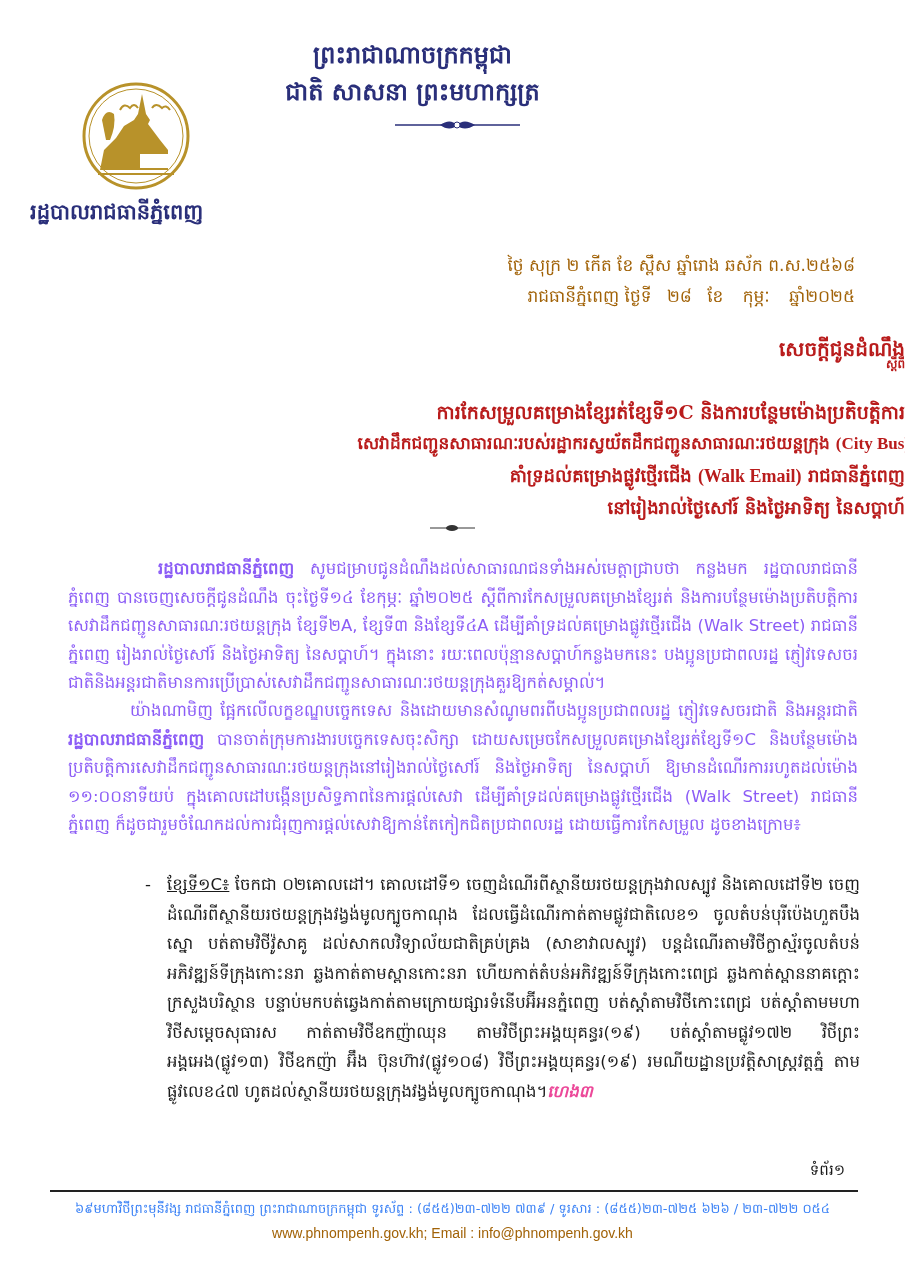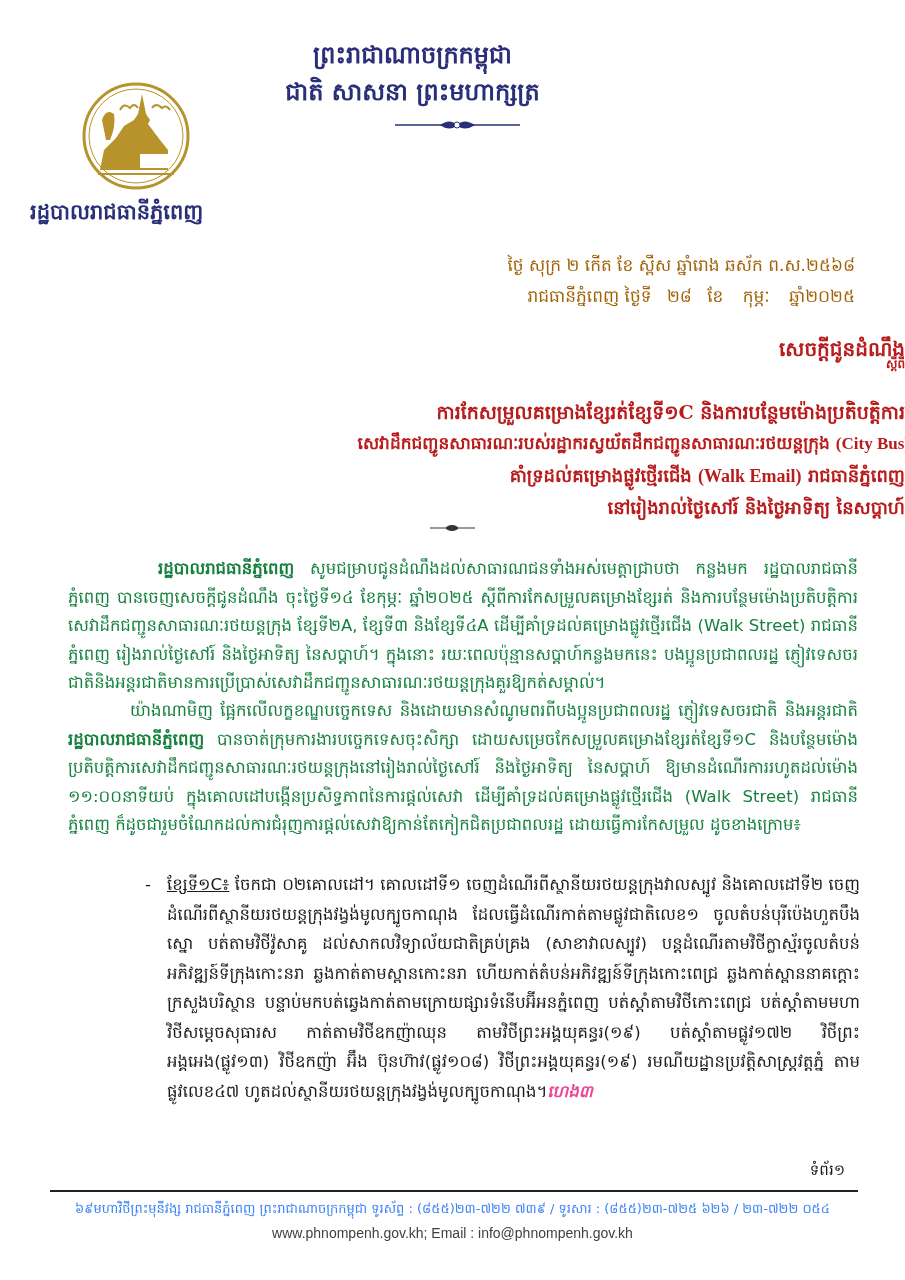--- a/index.html
+++ b/index.html
@@ -23,36 +23,36 @@
   .title { left: 0; width: 905px; text-align: right; font-weight: bold; font-family: "DejaVu Serif", serif; color: #b91c1c; }
   #t1 { top: 336px; font-size: 20px; }
   #t2 { top: 356px; font-size: 12px; }
   #t3 { top: 400px; font-size: 19px; }
   #t4 { top: 432px; font-size: 17px; left: 150px; width: 760px; }
   #t5 { top: 464px; font-size: 18px; }
   #t6 { top: 496px; font-size: 18px; }
   .latin { font-family: "Liberation Serif", serif; font-weight: bold; }
   #orn2 { top: 524px; left: 430px; width: 45px; height: 8px; }
   .body {
-    left: 68px; width: 790px; font-size: 16.5px; line-height: 28.6px; text-align: justify; color: #15803d;
+    left: 68px; width: 790px; font-size: 16.5px; line-height: 28.6px; text-align: justify; color: #8b5cf6;
   }
   #p1 { top: 555px; }
   #p2 { top: 697px; }
   .indent { display: inline-block; width: 90px; }
   .indent2 { display: inline-block; width: 62px; }
   .bold { font-weight: bold; font-family: "DejaVu Serif", serif; }
   .bullet { left: 130px; top: 870px; width: 730px; font-size: 16.5px; line-height: 29.5px; color: #1a1a1a; }
   .dash { position: absolute; left: 15px; top: 0; }
   .bullet-text { margin-left: 37px; text-align: justify; }
   .ul { text-decoration: underline; }
   .initial { color: #ec4899; font-style: italic; font-weight: bold; }
   #pagenum { right: 60px; top: 1160px; font-size: 15px; }
   #rule { left: 50px; top: 1190px; width: 808px; height: 2px; background: #222; }
   #addr { left: 0; width: 905px; text-align: center; top: 1200px; font-size: 13px; color: #3b82f6; }
-  #web { left: 0; width: 905px; text-align: center; top: 1225px; font-size: 14px; color: #404040; font-family: "Liberation Sans", sans-serif; }
+  #web { left: 0; width: 905px; text-align: center; top: 1225px; font-size: 14px; color: #a16207; font-family: "Liberation Sans", sans-serif; }
 </style>
 </head>
 <body>
 
 <div id="k1" class="abs kingdom">ព្រះរាជាណាចក្រកម្ពុជា</div>
 <div id="k2" class="abs kingdom">ជាតិ សាសនា ព្រះមហាក្សត្រ</div>
 <svg id="orn1" class="abs" viewBox="0 0 125 14">
   <line x1="0" y1="7" x2="125" y2="7" stroke="#2a2f7a" stroke-width="1.5"></line>
   <path d="M45 7 Q55 0 62 7 Q69 14 80 7 Q69 0 62 7 Q55 14 45 7Z" fill="#2a2f7a"></path>
   <circle cx="62" cy="7" r="3" fill="#fff" stroke="#2a2f7a"></circle>

